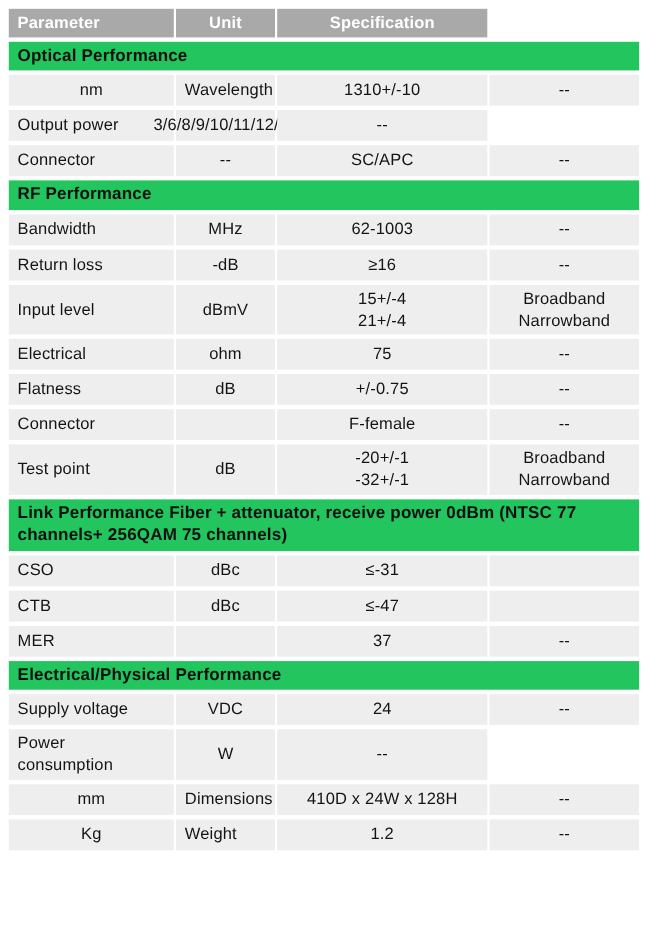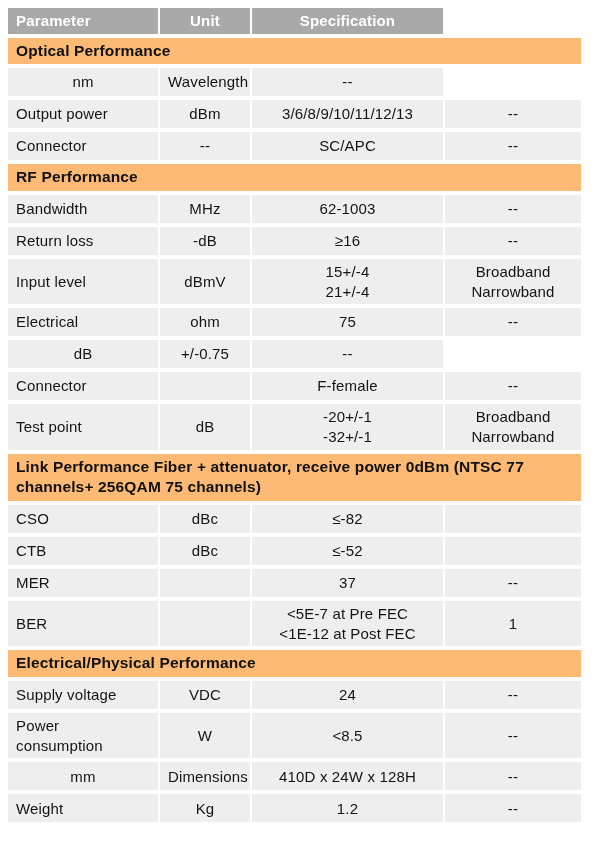--- a/index.html
+++ b/index.html
@@ -47,21 +47,21 @@
     padding-left: 8px;
   }
   .row.header .cell {
     background: #a9a9a9;
     color: #ffffff;
     font-weight: bold;
     min-height: 25px;
   }
   .row.section .cell {
     grid-column: 1 / -1;
-    background: #fdba74;
+    background: #22c55e;
     color: #111111;
     font-weight: bold;
     font-size: 15.5px;
     justify-content: flex-start;
     text-align: left;
     padding-left: 8px;
     min-height: 25px;
   }
 </style>
 </head>
@@ -72,25 +72,25 @@
       <div class="cell param">Parameter</div>
       <div class="cell">Unit</div>
       <div class="cell">Specification</div>
     </div>
     <div class="row section">
       <div class="cell">Optical Performance</div>
     </div>
     <div class="row">
       <div class="cell">nm</div>
       <div class="cell param">Wavelength</div>
+      <div class="cell">1310+/-10</div>
       <div class="cell">--</div>
     </div>
     <div class="row">
       <div class="cell param">Output power</div>
-      <div class="cell">dBm</div>
       <div class="cell">3/6/8/9/10/11/12/13</div>
       <div class="cell">--</div>
     </div>
     <div class="row">
       <div class="cell param">Connector</div>
       <div class="cell">--</div>
       <div class="cell">SC/APC</div>
       <div class="cell">--</div>
     </div>
     <div class="row section">
@@ -116,20 +116,21 @@
       <div class="cell">Broadband
 Narrowband</div>
     </div>
     <div class="row">
       <div class="cell param">Electrical</div>
       <div class="cell">ohm</div>
       <div class="cell">75</div>
       <div class="cell">--</div>
     </div>
     <div class="row">
+      <div class="cell param">Flatness</div>
       <div class="cell">dB</div>
       <div class="cell">+/-0.75</div>
       <div class="cell">--</div>
     </div>
     <div class="row">
       <div class="cell param">Connector</div>
       <div class="cell"></div>
       <div class="cell">F-female</div>
       <div class="cell">--</div>
     </div>
@@ -140,63 +141,55 @@
 -32+/-1</div>
       <div class="cell">Broadband
 Narrowband</div>
     </div>
     <div class="row section">
       <div class="cell">Link Performance Fiber + attenuator, receive power 0dBm (NTSC 77 channels+ 256QAM 75 channels)</div>
     </div>
     <div class="row">
       <div class="cell param">CSO</div>
       <div class="cell">dBc</div>
-      <div class="cell">≤-82</div>
+      <div class="cell">≤-31</div>
       <div class="cell"></div>
     </div>
     <div class="row">
       <div class="cell param">CTB</div>
       <div class="cell">dBc</div>
-      <div class="cell">≤-52</div>
+      <div class="cell">≤-47</div>
       <div class="cell"></div>
     </div>
     <div class="row">
       <div class="cell param">MER</div>
       <div class="cell"></div>
       <div class="cell">37</div>
       <div class="cell">--</div>
-    </div>
-    <div class="row">
-      <div class="cell param">BER</div>
-      <div class="cell"></div>
-      <div class="cell">&lt;5E-7 at Pre FEC
-&lt;1E-12 at Post FEC</div>
-      <div class="cell">1</div>
     </div>
     <div class="row section">
       <div class="cell">Electrical/Physical Performance</div>
     </div>
     <div class="row">
       <div class="cell param">Supply voltage</div>
       <div class="cell">VDC</div>
       <div class="cell">24</div>
       <div class="cell">--</div>
     </div>
     <div class="row">
       <div class="cell param">Power
 consumption</div>
       <div class="cell">W</div>
-      <div class="cell">&lt;8.5</div>
       <div class="cell">--</div>
     </div>
     <div class="row">
       <div class="cell">mm</div>
       <div class="cell param">Dimensions</div>
       <div class="cell">410D x 24W x 128H</div>
       <div class="cell">--</div>
     </div>
     <div class="row">
+      <div class="cell">Kg</div>
       <div class="cell param">Weight</div>
-      <div class="cell">Kg</div>
       <div class="cell">1.2</div>
       <div class="cell">--</div>
     </div>
   </div>
 
 </body></html>

